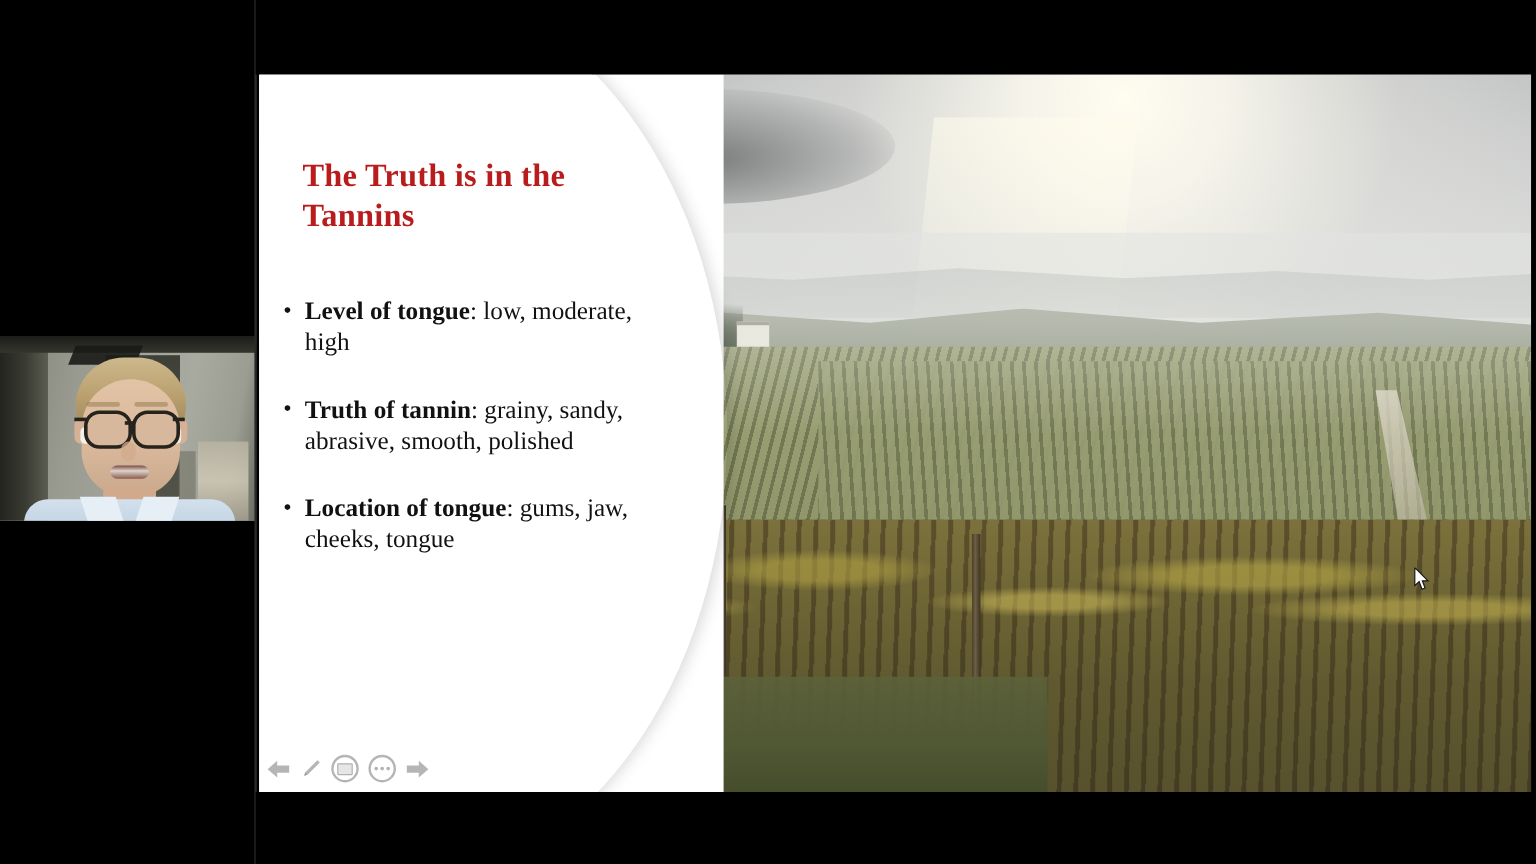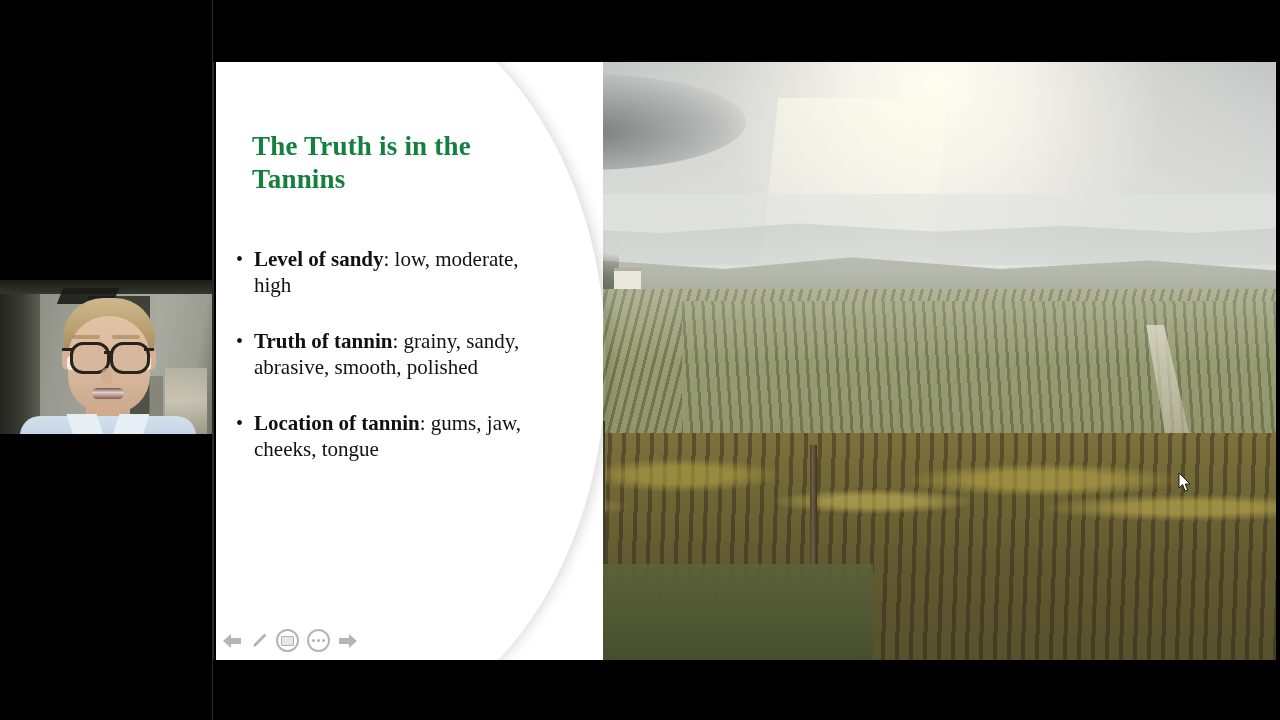--- a/index.html
+++ b/index.html
@@ -113,21 +113,21 @@
 
   
   .panel{position:absolute;left:0;top:0;width:387px;height:598px;background:#fff;
      border-radius:0 0 0 0;}
   .panel-curve{position:absolute;left:-170px;top:-78px;width:556px;height:756px;background:#fff;border-radius:50%;}
   .panel-shadow{position:absolute;left:-170px;top:-78px;width:560px;height:756px;border-radius:50%;
      box-shadow:6px 0 14px -4px rgba(0,0,0,.18);}
 
   .slide-content{position:absolute;left:0;top:0;width:330px;height:598px;}
   .slide-title{position:absolute;left:36px;top:68px;width:268px;
-     font-family:"Liberation Serif",serif;font-weight:bold;font-size:27px;line-height:33px;color:#15803d;
+     font-family:"Liberation Serif",serif;font-weight:bold;font-size:27px;line-height:33px;color:#b91c1c;
      letter-spacing:.2px;}
   .bullets{position:absolute;left:20px;top:184px;width:312px;}
   .bullet{position:relative;display:flex;margin-bottom:30px;
      font-family:"Liberation Serif",serif;font-size:21px;line-height:26px;color:#111;}
   .bullet .dot{width:18px;flex:0 0 18px;font-size:20px;line-height:26px;}
   .bullet .txt{flex:1;}
   .bullet b{font-weight:bold;}
 
   
   .toolbar{position:absolute;left:4px;bottom:8px;display:flex;align-items:center;gap:8px;padding-left:2px;}
@@ -211,29 +211,29 @@
       <div class="panel-shadow"></div>
       <div class="panel-curve"></div>
     </div>
 
     <div class="slide-content">
       <div class="slide-title">The Truth is in the Tannins</div>
 
       <div class="bullets">
         <div class="bullet">
           <span class="dot">•</span>
-          <span class="txt"><b>Level of sandy</b><span>: low, moderate, high</span></span>
+          <span class="txt"><b>Level of tongue</b><span>: low, moderate, high</span></span>
         </div>
         <div class="bullet">
           <span class="dot">•</span>
           <span class="txt"><b>Truth of tannin</b><span>: grainy, sandy, abrasive, smooth, polished</span></span>
         </div>
         <div class="bullet">
           <span class="dot">•</span>
-          <span class="txt"><b>Location of tannin</b><span>: gums, jaw, cheeks, tongue</span></span>
+          <span class="txt"><b>Location of tongue</b><span>: gums, jaw, cheeks, tongue</span></span>
         </div>
       </div>
     </div>
 
     <div class="toolbar">
       <span class="tb-ico">
         <svg width="20" height="16" viewBox="0 0 20 16" aria-hidden="true">
           <path d="M9 1 L1 8 L9 15 L9 11 L19 11 L19 5 L9 5 Z" fill="#b4b4b4"></path>
         </svg>
       </span>

